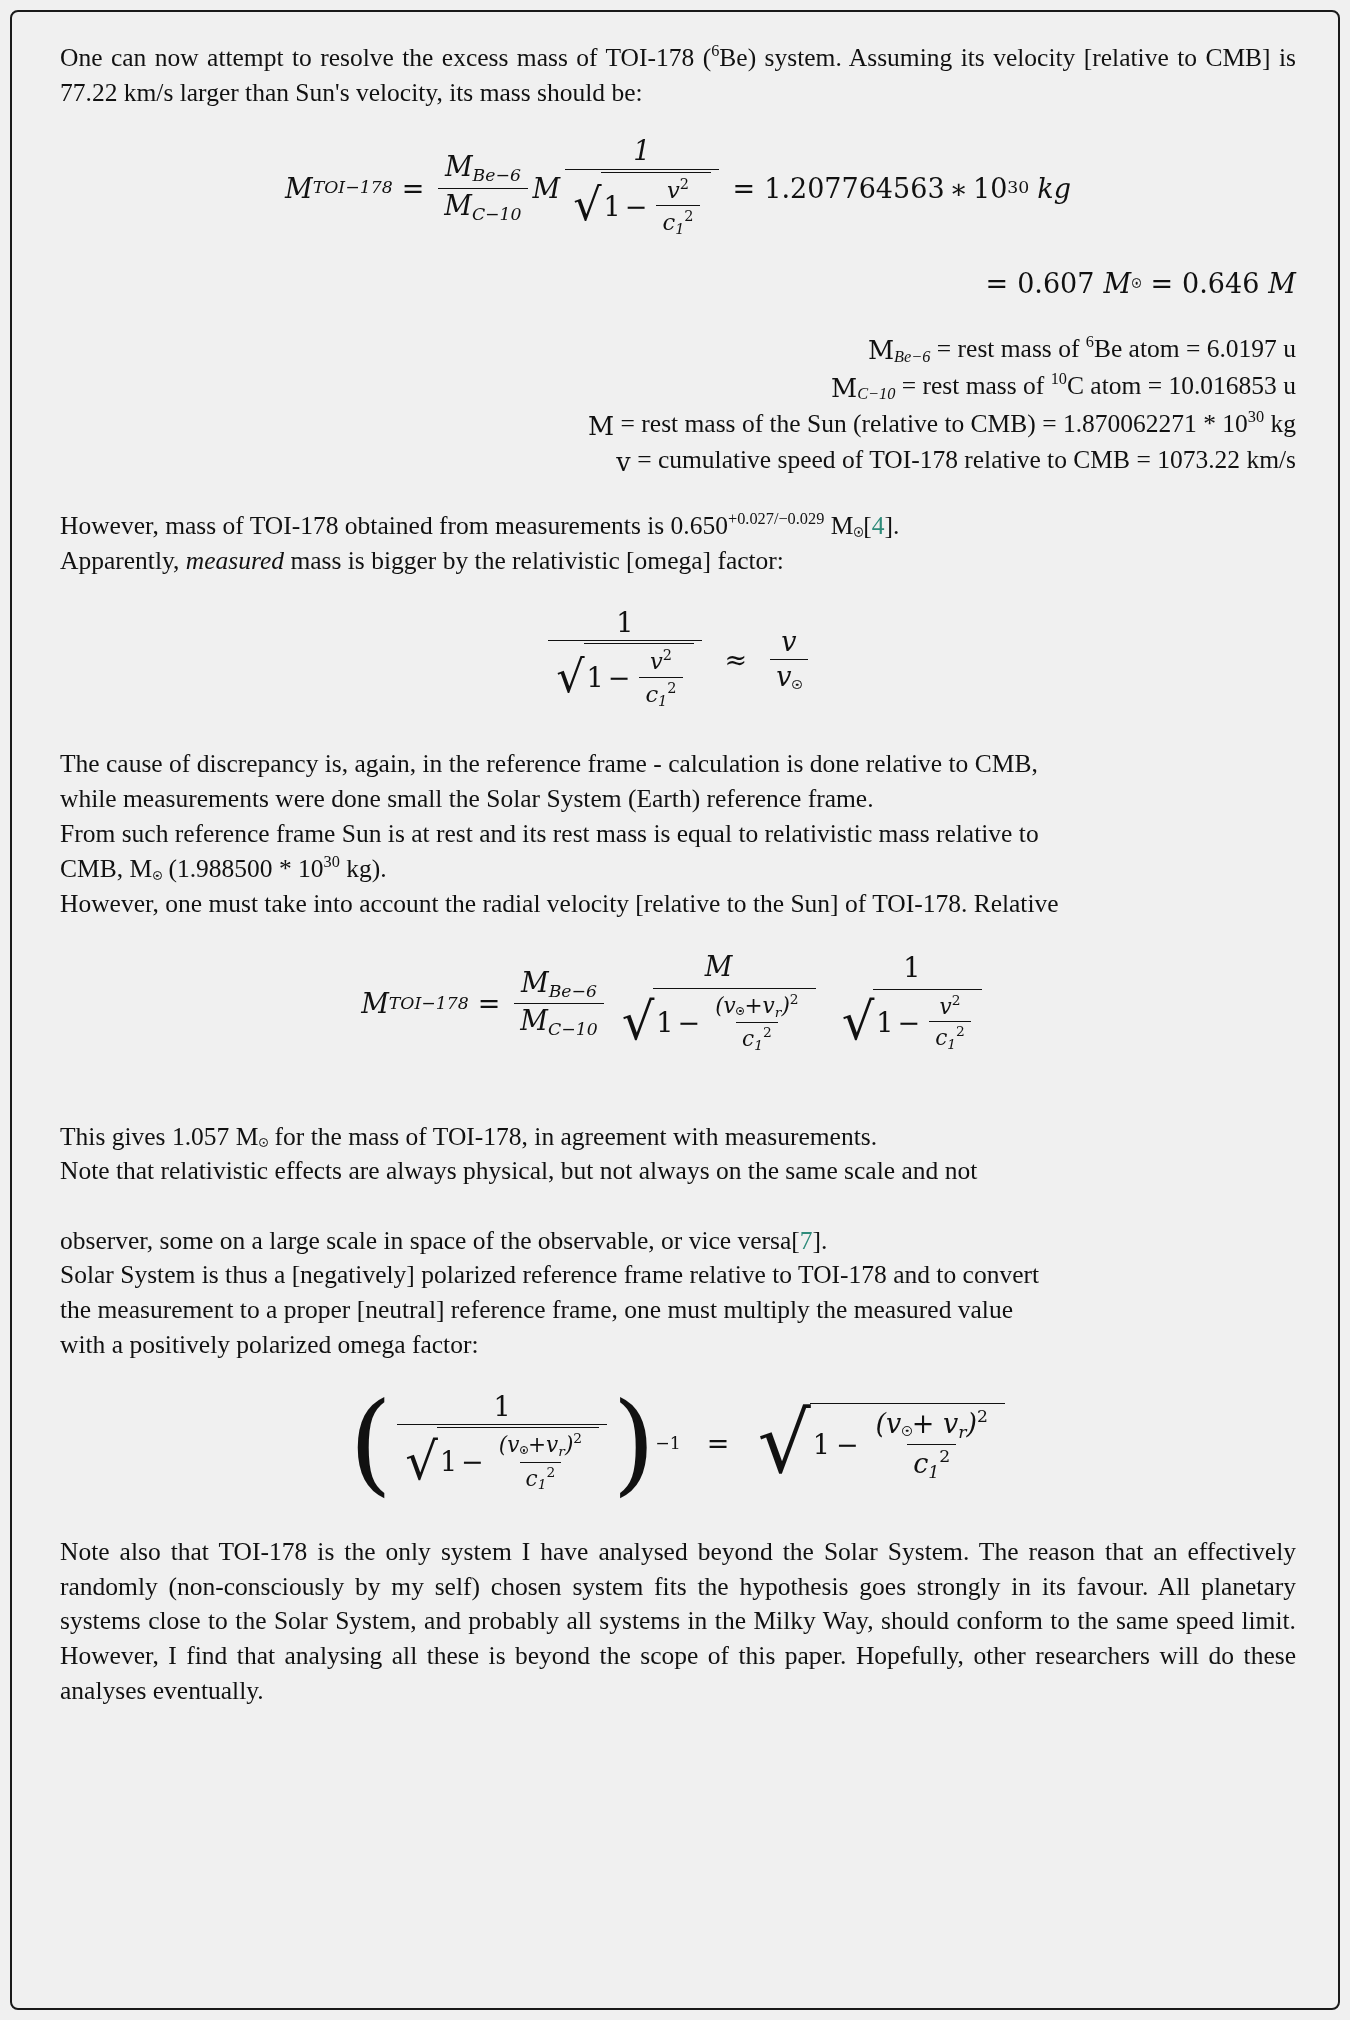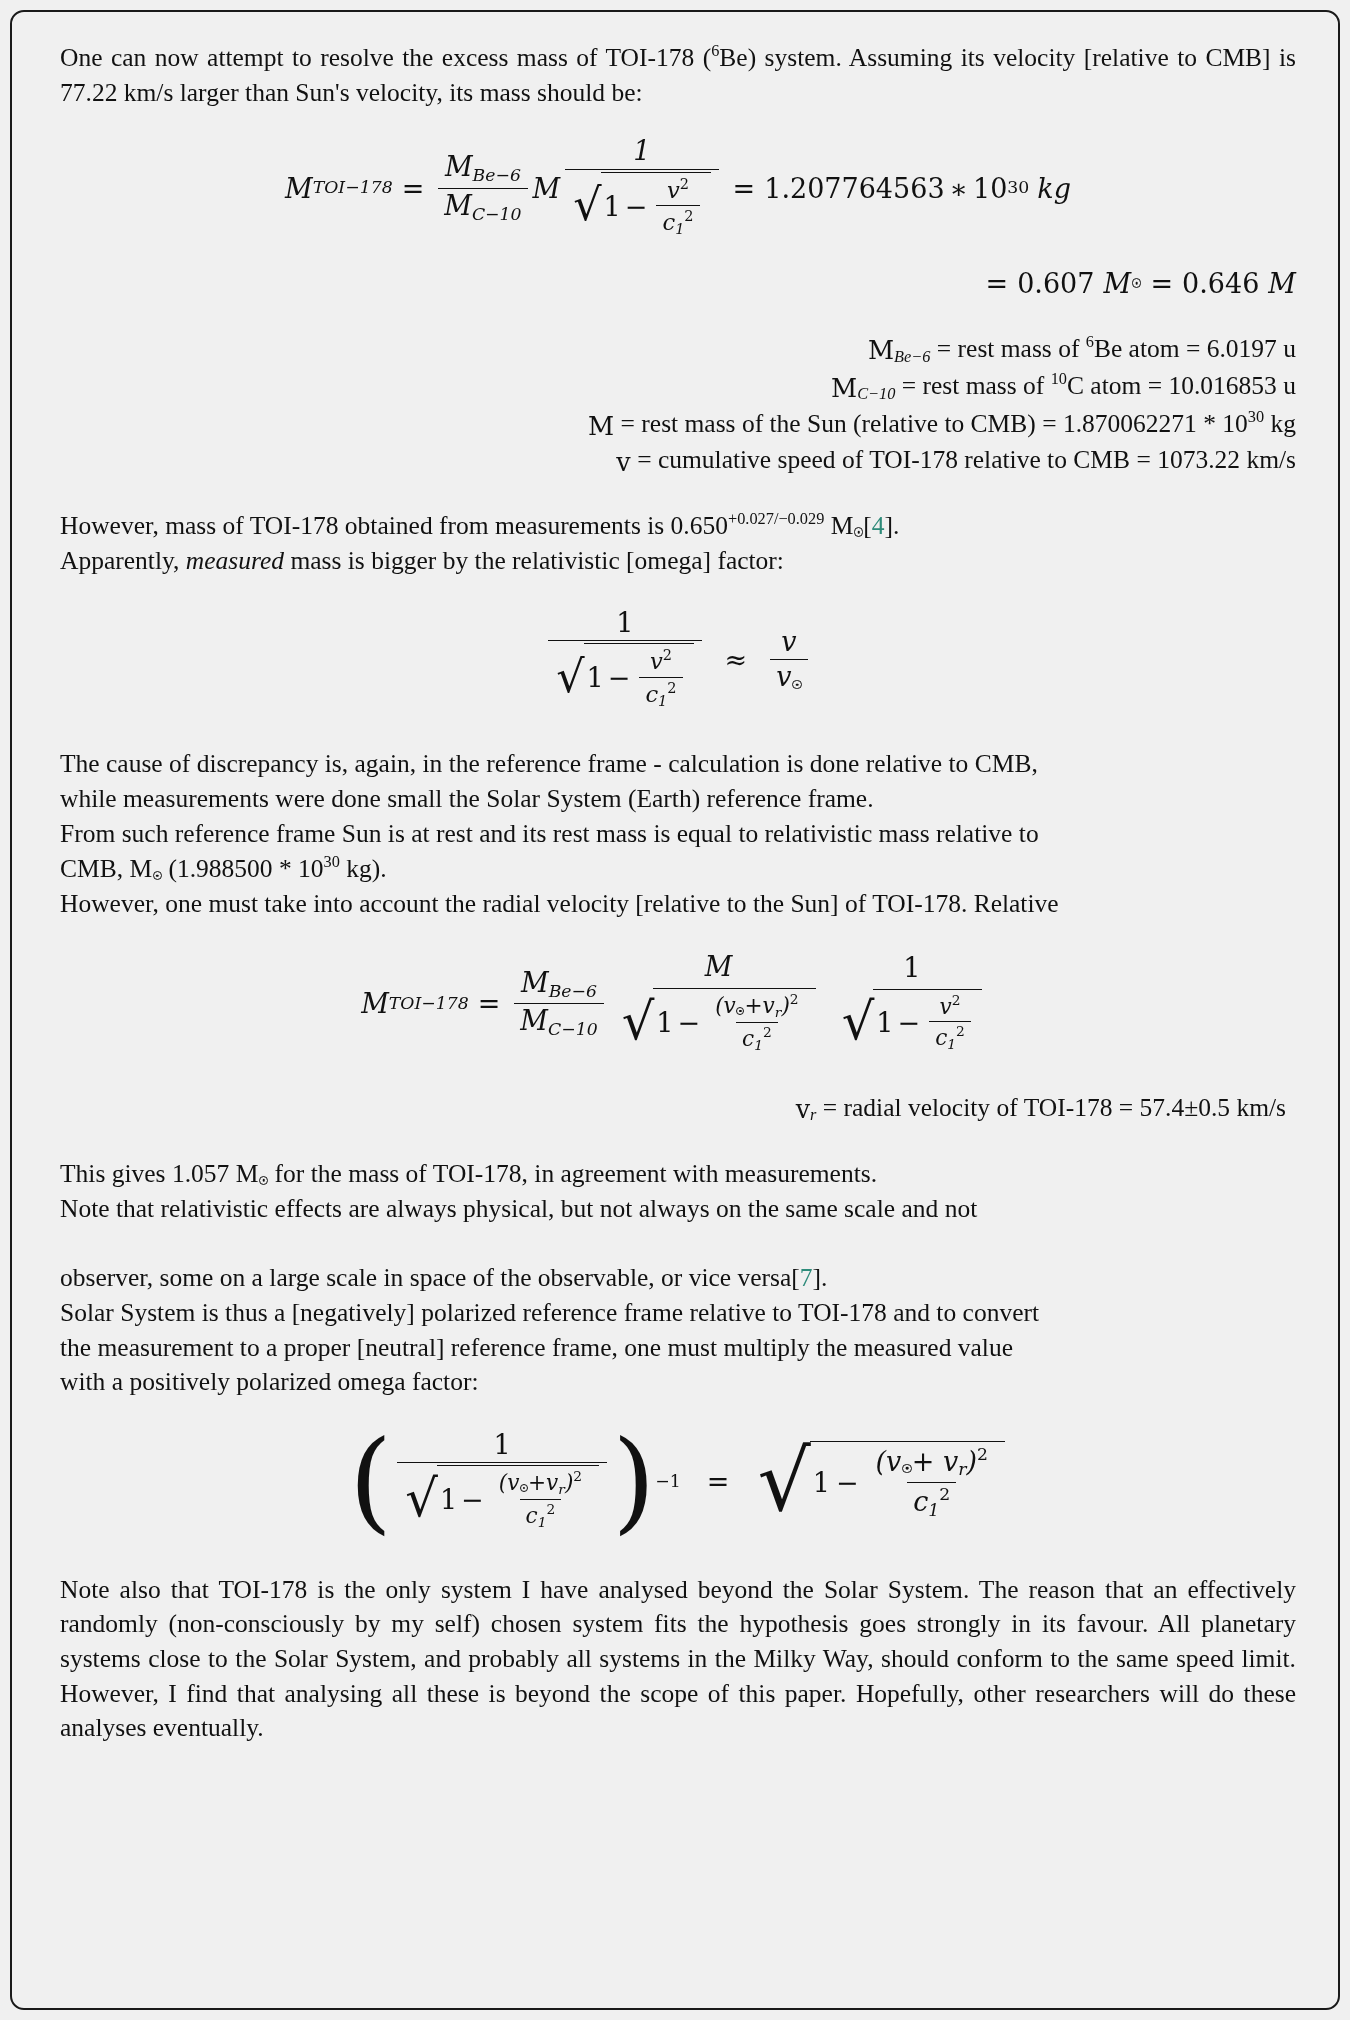--- a/index.html
+++ b/index.html
@@ -18,21 +18,21 @@
     box-sizing: border-box;
     overflow: hidden;
   }
   .frame {
     position: absolute;
     left: 10px;
     top: 10px;
     right: 10px;
     bottom: 10px;
     border: 2px solid #1a1a1a;
-    border-radius: 14px;
+    border-radius: 8px;
     background: #f0f0f0;
     box-sizing: border-box;
   }
   .content {
     position: absolute;
     left: 48px;
     top: 28px;
     width: 1236px;
     font-size: 25.5px;
     line-height: 1.36;
@@ -325,23 +325,20 @@
                   </span>
                 </span>
               </span>
             </span>
           </span>
         </span>
       </div>
 
       <div class="blockgap" style="height:34px"></div>
 
-      <div class="defblock" style="padding-right:10px;">
-        <span class="math upright">v</span><span class="sub">r</span><span> = radial velocity of TOI-178 = 57.4±0.5 km/s</span>
-      </div>
 
       <div class="blockgap" style="height:30px"></div>
 
       <p class="para nojust">
         <span>This gives 1.057 M</span><span class="odot small"></span><span> for the mass of TOI-178, in agreement with measurements.</span><br>
         <span>Note that relativistic effects are always physical, but not always on the same scale and not</span><br>
         <br>
         <span>observer, some on a large scale in space of the observable, or vice versa[</span><span class="ref">7</span><span>].</span><br>
         <span>Solar System is thus a [negatively] polarized reference frame relative to TOI-178 and to convert</span><br>
         <span>the measurement to a proper [neutral] reference frame, one must multiply the measured value</span><br>

